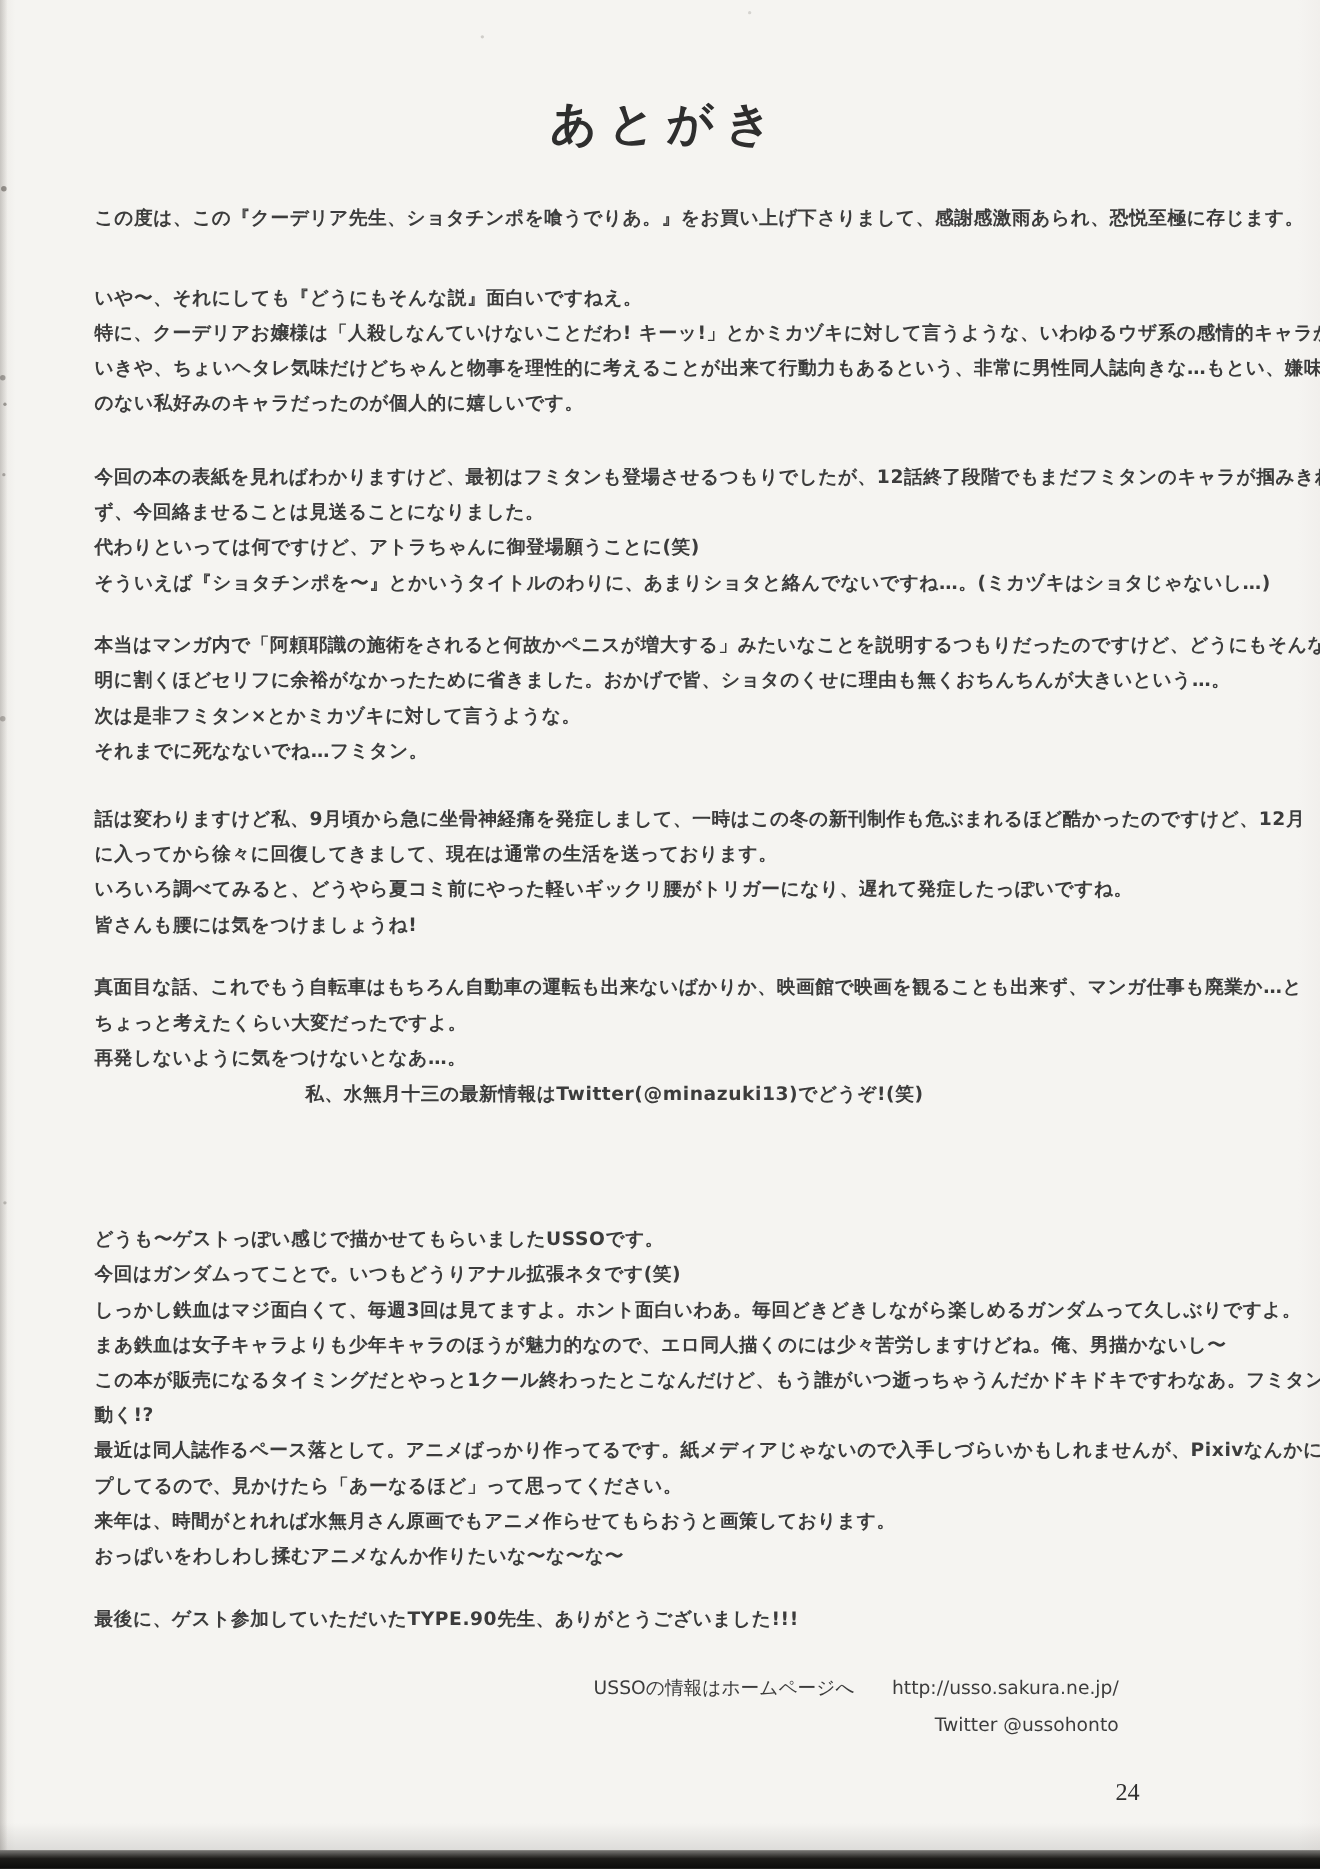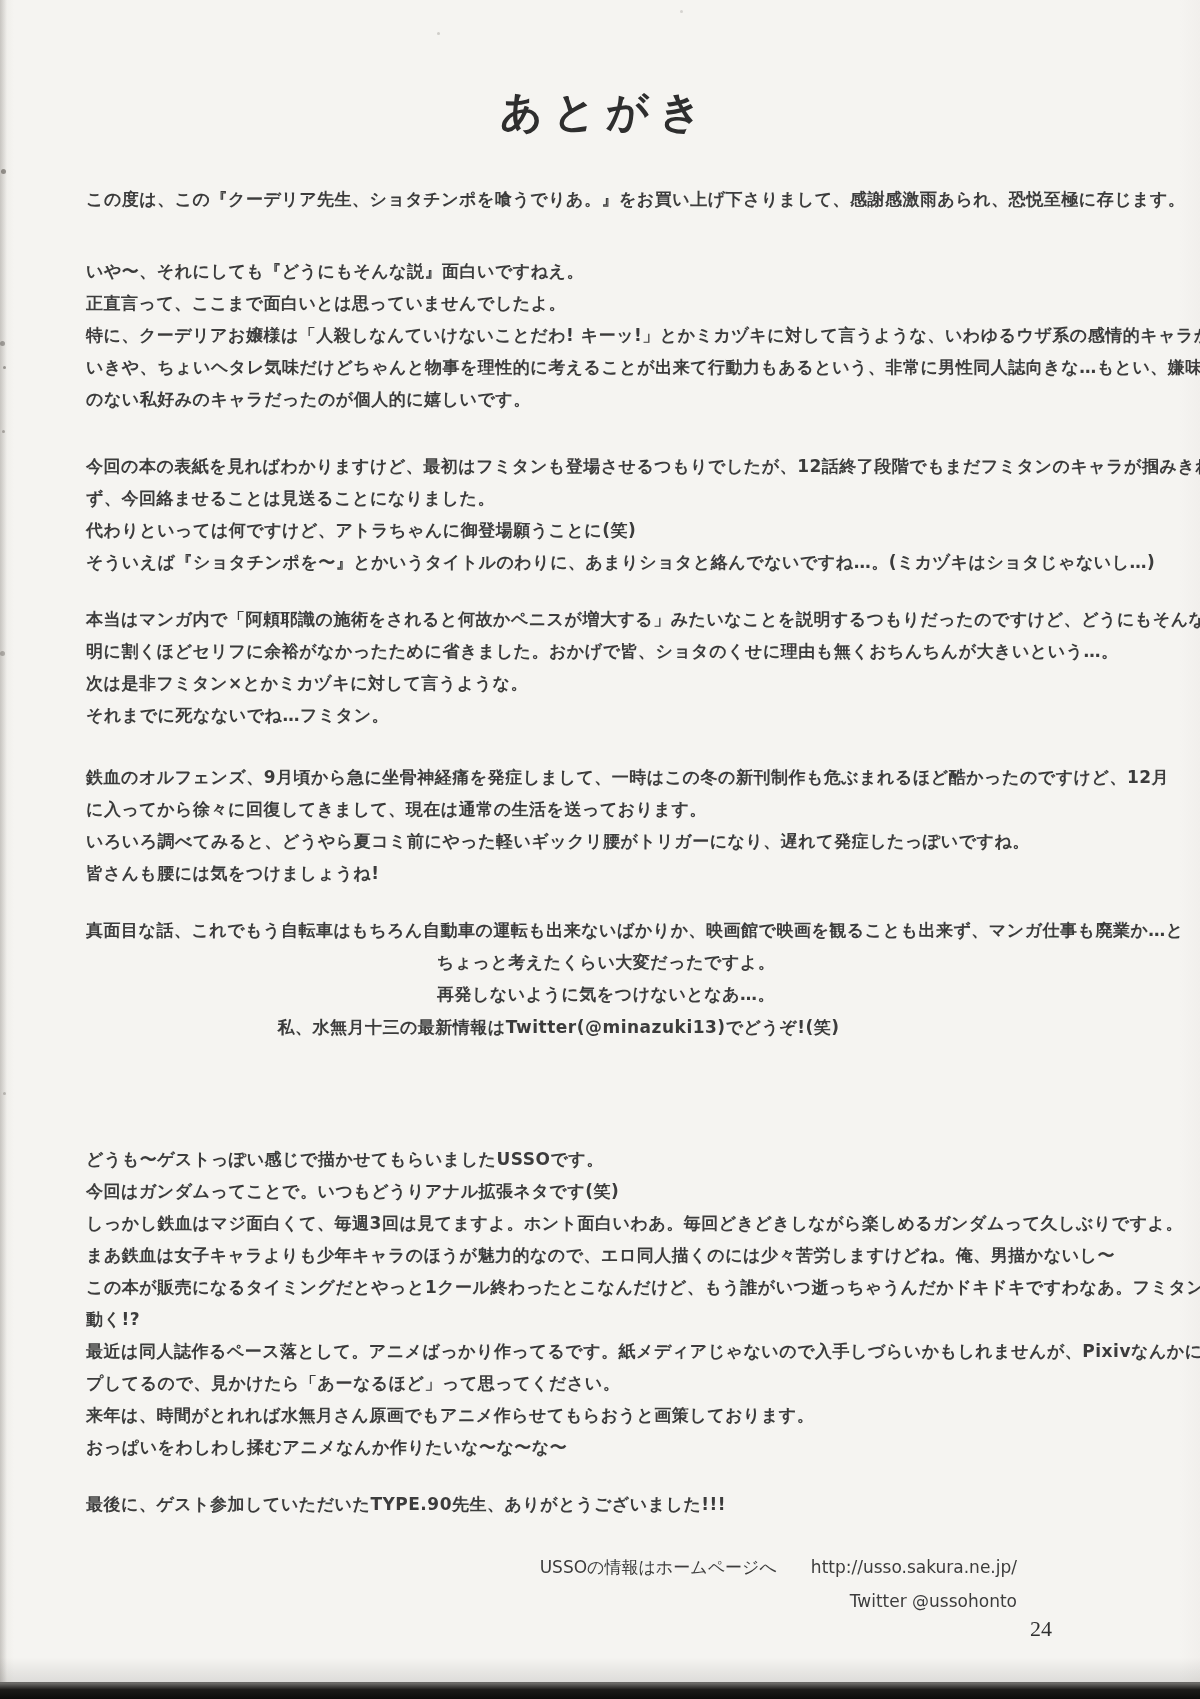--- a/index.html
+++ b/index.html
@@ -44,31 +44,31 @@
     display: block;
     line-height: 32px;
     white-space: nowrap;
     letter-spacing: 0.5px;
   }
   .mt-p1 { margin-top: 45px; }
   .mt-p2 { margin-top: 40px; }
   .mt-p3 { margin-top: 35px; }
   .mt-p4 { margin-top: 25px; }
   .mt-p5 { margin-top: 30px; }
-  .mt-p6 { margin-top: 25px; text-align: center; }
+  .mt-p6 { margin-top: 25px; }
   .right-line { text-align: center; padding-right: 95px; }
   .mt-guest { margin-top: 100px; }
   .mt-thanks { margin-top: 25px; }
   .footer-block { margin-top: 30px; text-align: right; padding-right: 110px; }
   .footer-row { line-height: 34px; white-space: nowrap; }
   .footer-gap { display: inline-block; width: 34px; }
   .page-number {
     position: absolute;
     top: 1616px;
-    right: 148px;
+    right: 164px;
     font-family: "Liberation Serif", "DejaVu Serif", serif;
     font-size: 22px;
     color: #2f2f2f;
   }
   .bottom-edge {
     position: absolute;
     left: 0; right: 0; bottom: 0;
     height: 17px;
     background: linear-gradient(#7c7b78 0%, #1c1b19 45%, #0c0c0b 100%);
   }
@@ -104,42 +104,41 @@
 
   <div class="content">
     <h1 class="title">あとがき</h1>
 
     <div class="para mt-p1">
       <span class="line">この度は、この『クーデリア先生、ショタチンポを喰うでりあ。』をお買い上げ下さりまして、感謝感激雨あられ、恐悦至極に存じます。</span>
     </div>
 
     <div class="para mt-p2">
       <span class="line">いや〜、それにしても『どうにもそんな説』面白いですねえ。</span>
-      <span class="line">正直言って、ここまで面白いとは思っていませんでしたよ。</span>
       <span class="line">特に、クーデリアお嬢様は「人殺しなんていけないことだわ! キーッ!」とかミカヅキに対して言うような、いわゆるウザ系の感情的キャラかと思</span>
       <span class="line">いきや、ちょいヘタレ気味だけどちゃんと物事を理性的に考えることが出来て行動力もあるという、非常に男性同人誌向きな…もとい、嫌味</span>
       <span class="line">のない私好みのキャラだったのが個人的に嬉しいです。</span>
     </div>
 
     <div class="para mt-p3">
       <span class="line">今回の本の表紙を見ればわかりますけど、最初はフミタンも登場させるつもりでしたが、12話終了段階でもまだフミタンのキャラが掴みきれ</span>
       <span class="line">ず、今回絡ませることは見送ることになりました。</span>
       <span class="line">代わりといっては何ですけど、アトラちゃんに御登場願うことに(笑)</span>
       <span class="line">そういえば『ショタチンポを〜』とかいうタイトルのわりに、あまりショタと絡んでないですね…。(ミカヅキはショタじゃないし…)</span>
     </div>
 
     <div class="para mt-p4">
       <span class="line">本当はマンガ内で「阿頼耶識の施術をされると何故かペニスが増大する」みたいなことを説明するつもりだったのですけど、どうにもそんな説</span>
       <span class="line">明に割くほどセリフに余裕がなかったために省きました。おかげで皆、ショタのくせに理由も無くおちんちんが大きいという…。</span>
       <span class="line">次は是非フミタン×とかミカヅキに対して言うような。</span>
       <span class="line">それまでに死なないでね…フミタン。</span>
     </div>
 
     <div class="para mt-p5">
-      <span class="line">鉄血のオルフェンズ、9月頃から急に坐骨神経痛を発症しまして、一時はこの冬の新刊制作も危ぶまれるほど酷かったのですけど、12月</span>
+      <span class="line">話は変わりますけど私、9月頃から急に坐骨神経痛を発症しまして、一時はこの冬の新刊制作も危ぶまれるほど酷かったのですけど、12月</span>
       <span class="line">に入ってから徐々に回復してきまして、現在は通常の生活を送っております。</span>
       <span class="line">いろいろ調べてみると、どうやら夏コミ前にやった軽いギックリ腰がトリガーになり、遅れて発症したっぽいですね。</span>
       <span class="line">皆さんも腰には気をつけましょうね!</span>
     </div>
 
     <div class="para mt-p6">
       <span class="line">真面目な話、これでもう自転車はもちろん自動車の運転も出来ないばかりか、映画館で映画を観ることも出来ず、マンガ仕事も廃業か…と</span>
       <span class="line">ちょっと考えたくらい大変だったですよ。</span>
       <span class="line">再発しないように気をつけないとなあ…。</span>
     </div>

